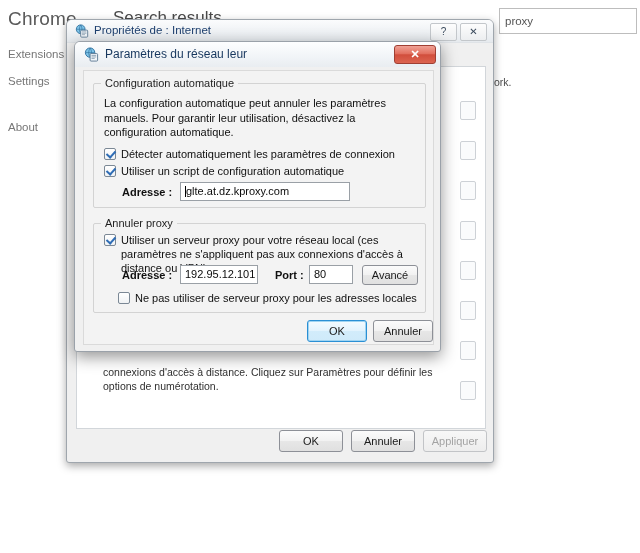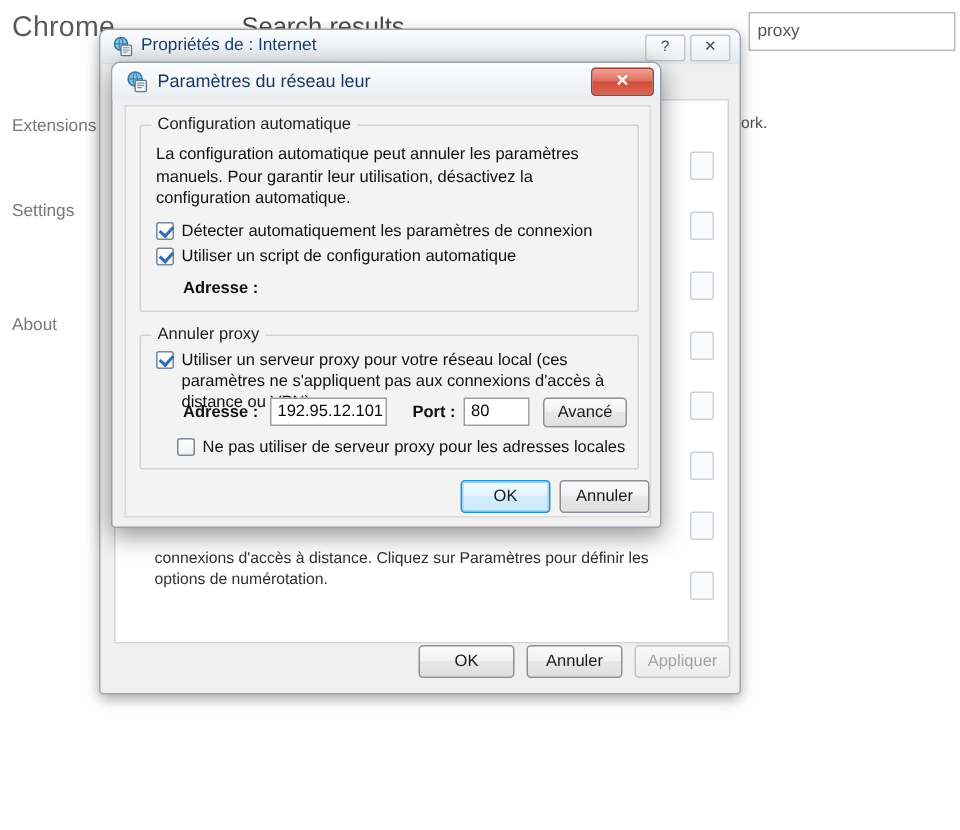--- a/index.html
+++ b/index.html
@@ -36,30 +36,28 @@
     position: absolute;
     left: 8px; top: 44px;
     width: 95px;
   }
   .chrome-nav-item {
     font-size: 11.5px;
     color: #777777;
     padding: 3px 0 10px 0;
     cursor: pointer;
     line-height: 14px;
-    margin-top: 30px;
   }
   .chrome-nav-item.spaced { padding-top: 22px; }
 
   .chrome-results-title {
     position: absolute;
     left: 113px; top: 8px;
     font-size: 17px;
     color: #4a4a4a;
-    margin-left: 48px;
   }
   .chrome-search-box {
     position: absolute;
     right: 3px; top: 8px;
     width: 138px; height: 21px;
     border: 1px solid #bdbdbd;
     background: #ffffff;
     box-sizing: border-box;
     padding: 12px 5px;
     font-size: 11.5px;
@@ -430,20 +428,21 @@
         <span class="chk checked"></span>
         <span class="chk-label">Détecter automatiquement les paramètres de connexion</span>
       </div>
 
       <div class="chk-row" style="left:10px; top:80px;">
         <span class="chk checked"></span>
         <span class="chk-label">Utiliser un script de configuration automatique</span>
       </div>
 
       <div class="fld-label" style="left:28px; top:102px;">Adresse :</div>
+      <div class="txtbox" style="left:86px; top:98px; width:170px;"><span class="caret"></span><span>glte.at.dz.kproxy.com</span></div>
     </div>
 
     <div class="groupbox" id="gb-proxy">
       <div class="gb-title">Annuler proxy</div>
 
       <div class="chk-row" style="left:10px; top:9px; width:310px;">
         <span class="chk checked"></span>
         <span class="chk-label" style="width:292px;">Utiliser un serveur proxy pour votre réseau local (ces paramètres ne s'appliquent pas aux connexions d'accès à distance ou VPN).</span>
       </div>
 

